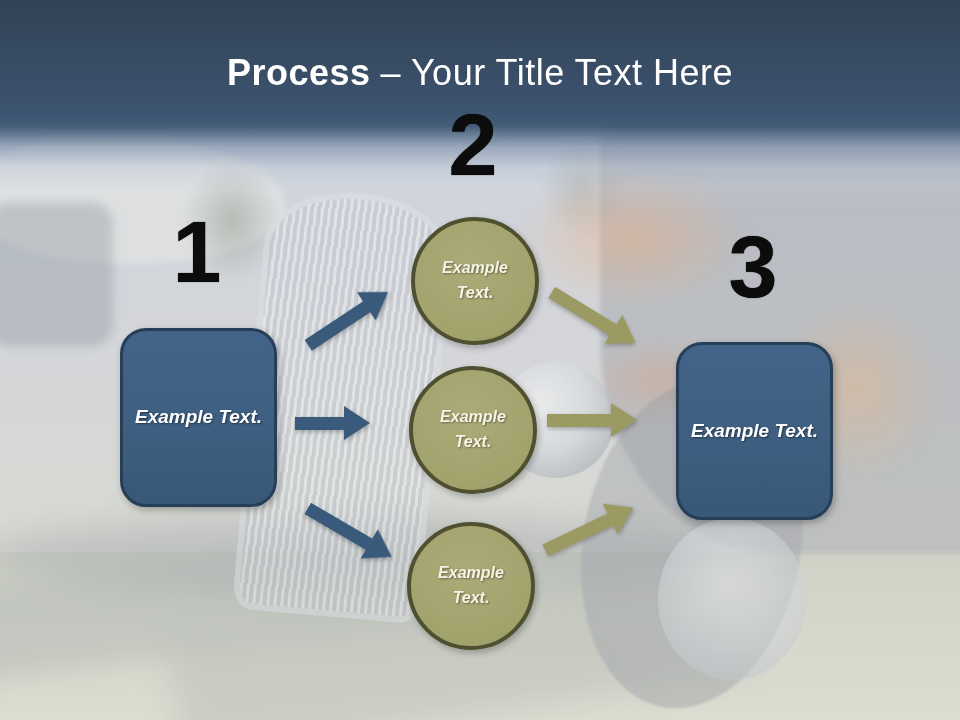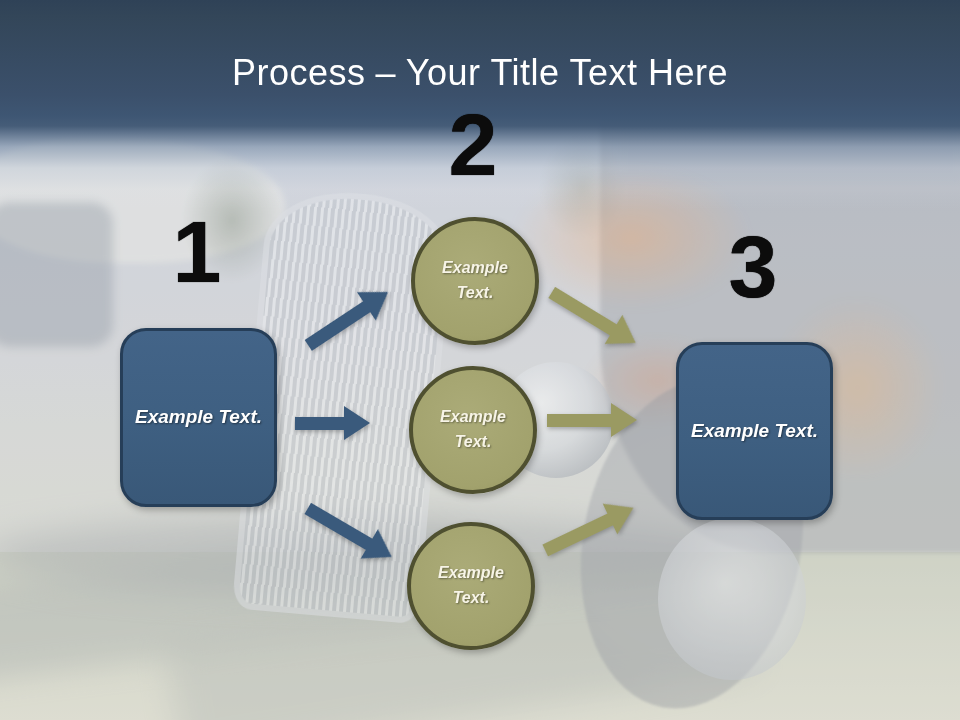--- a/index.html
+++ b/index.html
@@ -44,21 +44,21 @@
   .wheel-chrome{left:658px;top:518px;width:148px;height:162px;border-radius:50%;
                 background:radial-gradient(circle at 45% 40%,#fdfdfd,#c9ccd2 55%,#9aa0a8);opacity:.5}
   .white-wash{inset:0;background:rgba(236,238,241,.30)}
   .header-fade{position:absolute;left:0;right:0;top:0;height:210px;
     background:linear-gradient(180deg,#2f4257 0%,#334659 8%,#3b506b 45%,#3e5673 55%,rgba(62,86,115,.95) 60%,
                rgba(110,133,162,.55) 70%,rgba(175,190,210,.28) 80%,rgba(225,230,240,.10) 90%,rgba(255,255,255,0) 100%)}
 
   
   .title{position:absolute;left:0;right:0;top:52px;text-align:center;color:var(--title-white);
          font-size:36px;font-weight:400;letter-spacing:.5px;white-space:nowrap}
-  .title .t-bold{font-weight:400}
+  .title .t-bold{font-weight:700}
   .title .t-rest{margin-left:10px}
 
   .step-number{position:absolute;transform:translateX(-50%);color:var(--number-black);
                font-size:88px;font-weight:700;line-height:1;text-shadow:0 0 1px #000}
   .n1{left:197px;top:208px}
   .n2{left:473px;top:101px}
   .n3{left:753px;top:223px}
 
   .proc-box{position:absolute;width:157px;border-radius:26px;border:3px solid var(--box-border);
             background:linear-gradient(180deg,#436488 0%,var(--box-fill) 55%,#395878 100%);

